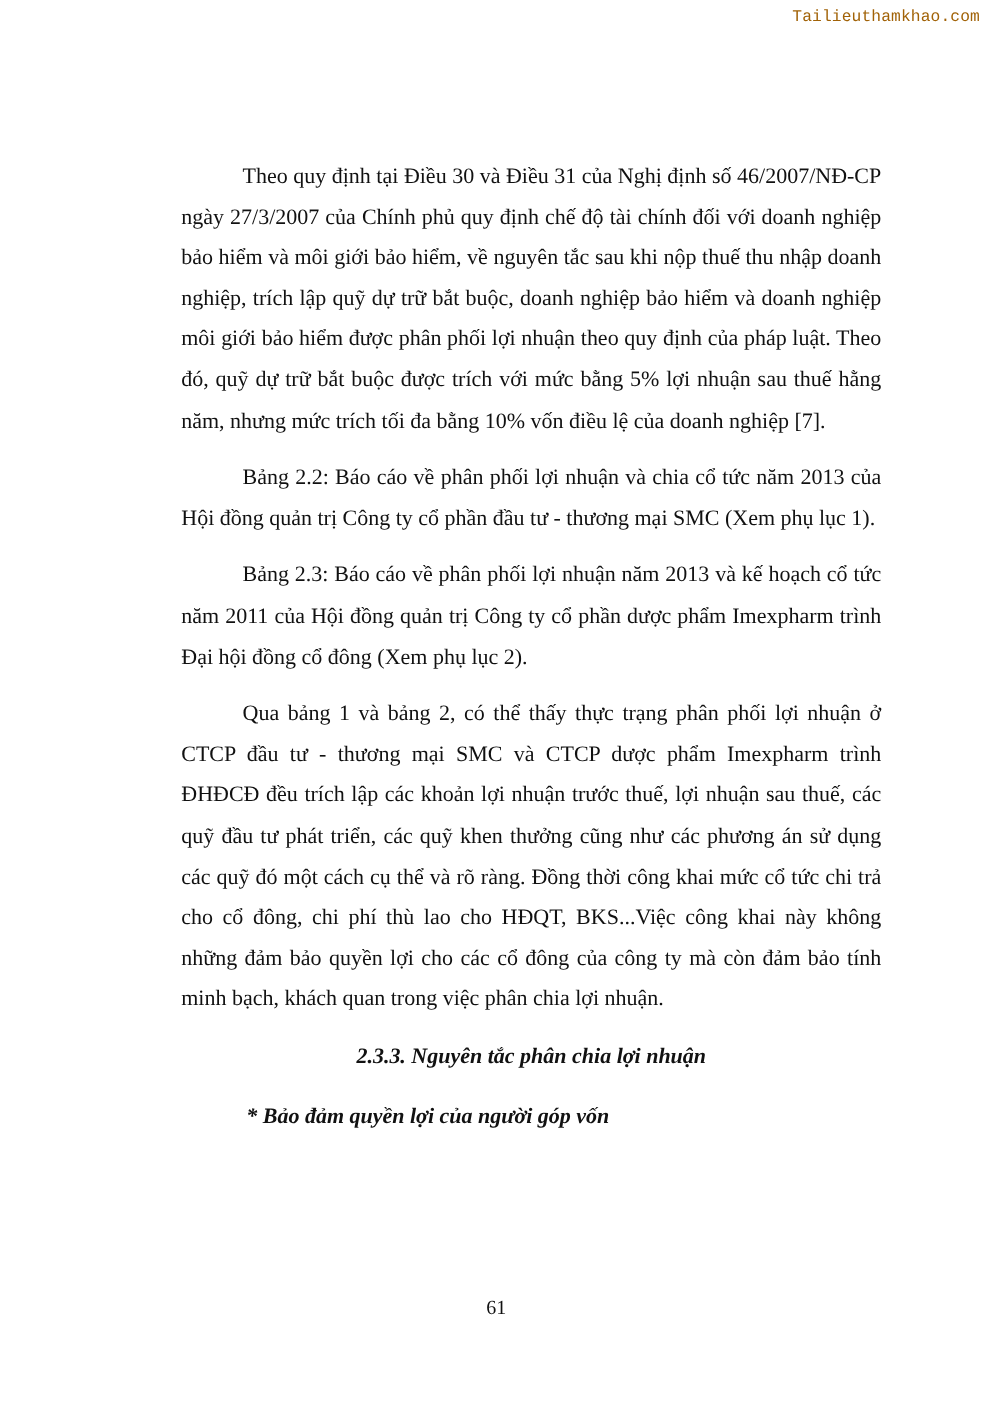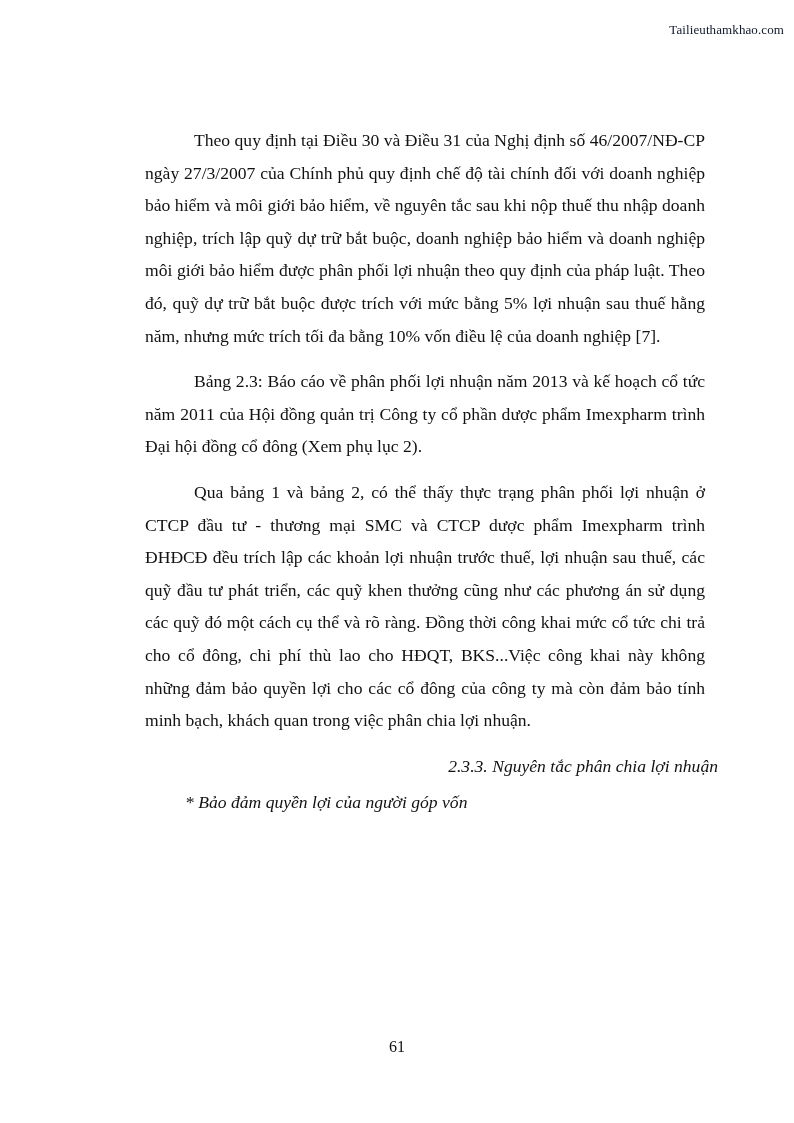--- a/index.html
+++ b/index.html
@@ -10,67 +10,68 @@
   body {
     width: 794px;
     height: 1123px;
     position: relative;
     overflow: hidden;
     font-family: "Liberation Serif", "DejaVu Serif", serif;
     color: #111111;
   }
   .watermark {
     position: absolute;
-    top: 22px;
+    top: 6px;
     right: 10px;
-    font-family: Liberation Serif, serif;
+    font-family: Liberation Mono, monospace;
     font-size: 13px;
-    color: #0f172a;
+    color: #a16207;
     letter-spacing: 0.1px;
   }
   .page-body {
     position: absolute;
     left: 132px;
     top: 111px;
     width: 586px;
     font-size: 17.6px;
     line-height: 32.6px;
   }
   .para {
     margin: 13px;
     text-align: justify;
     text-indent: 49px;
   }
   .heading {
     margin: 0;
-    font-weight: normal;
+    font-weight: bold;
     font-style: italic;
-    text-align: right;
+    text-align: center;
   }
   .subheading {
-    margin: 4px;
-    font-weight: normal;
+    margin: 16px;
+    font-weight: bold;
     font-style: italic;
     text-indent: 49px;
   }
   .page-number {
     position: absolute;
     top: 1038px;
     left: 0;
     width: 794px;
     text-align: center;
     font-size: 16px;
   }
 </style>
 </head>
 <body>
 
 <div class="watermark">Tailieuthamkhao.com</div>
 
 <div class="page-body">
   <p class="para">Theo quy định tại Điều 30 và Điều 31 của Nghị định số 46/2007/NĐ-CP ngày 27/3/2007 của Chính phủ quy định chế độ tài chính đối với doanh nghiệp bảo hiểm và môi giới bảo hiểm, về nguyên tắc sau khi nộp thuế thu nhập doanh nghiệp, trích lập quỹ dự trữ bắt buộc, doanh nghiệp bảo hiểm và doanh nghiệp môi giới bảo hiểm được phân phối lợi nhuận theo quy định của pháp luật. Theo đó, quỹ dự trữ bắt buộc được trích với mức bằng 5% lợi nhuận sau thuế hằng năm, nhưng mức trích tối đa bằng 10% vốn điều lệ của doanh nghiệp [7].</p>
+  <p class="para">Bảng 2.2: Báo cáo về phân phối lợi nhuận và chia cổ tức năm 2013 của Hội đồng quản trị Công ty cổ phần đầu tư - thương mại SMC (Xem phụ lục 1).</p>
   <p class="para">Bảng 2.3: Báo cáo về phân phối lợi nhuận năm 2013 và kế hoạch cổ tức năm 2011 của Hội đồng quản trị Công ty cổ phần dược phẩm Imexpharm trình Đại hội đồng cổ đông (Xem phụ lục 2).</p>
   <p class="para">Qua bảng 1 và bảng 2, có thể thấy thực trạng phân phối lợi nhuận ở CTCP đầu tư - thương mại SMC và CTCP dược phẩm Imexpharm trình ĐHĐCĐ đều trích lập các khoản lợi nhuận trước thuế, lợi nhuận sau thuế, các quỹ đầu tư phát triển, các quỹ khen thưởng cũng như các phương án sử dụng các quỹ đó một cách cụ thể và rõ ràng. Đồng thời công khai mức cổ tức chi trả cho cổ đông, chi phí thù lao cho HĐQT, BKS...Việc công khai này không những đảm bảo quyền lợi cho các cổ đông của công ty mà còn đảm bảo tính minh bạch, khách quan trong việc phân chia lợi nhuận.</p>
   <p class="heading">2.3.3. Nguyên tắc phân chia lợi nhuận</p>
   <p class="subheading">* Bảo đảm quyền lợi của người góp vốn</p>
 </div>
 
 <div class="page-number">61</div>
 
 </body></html>

